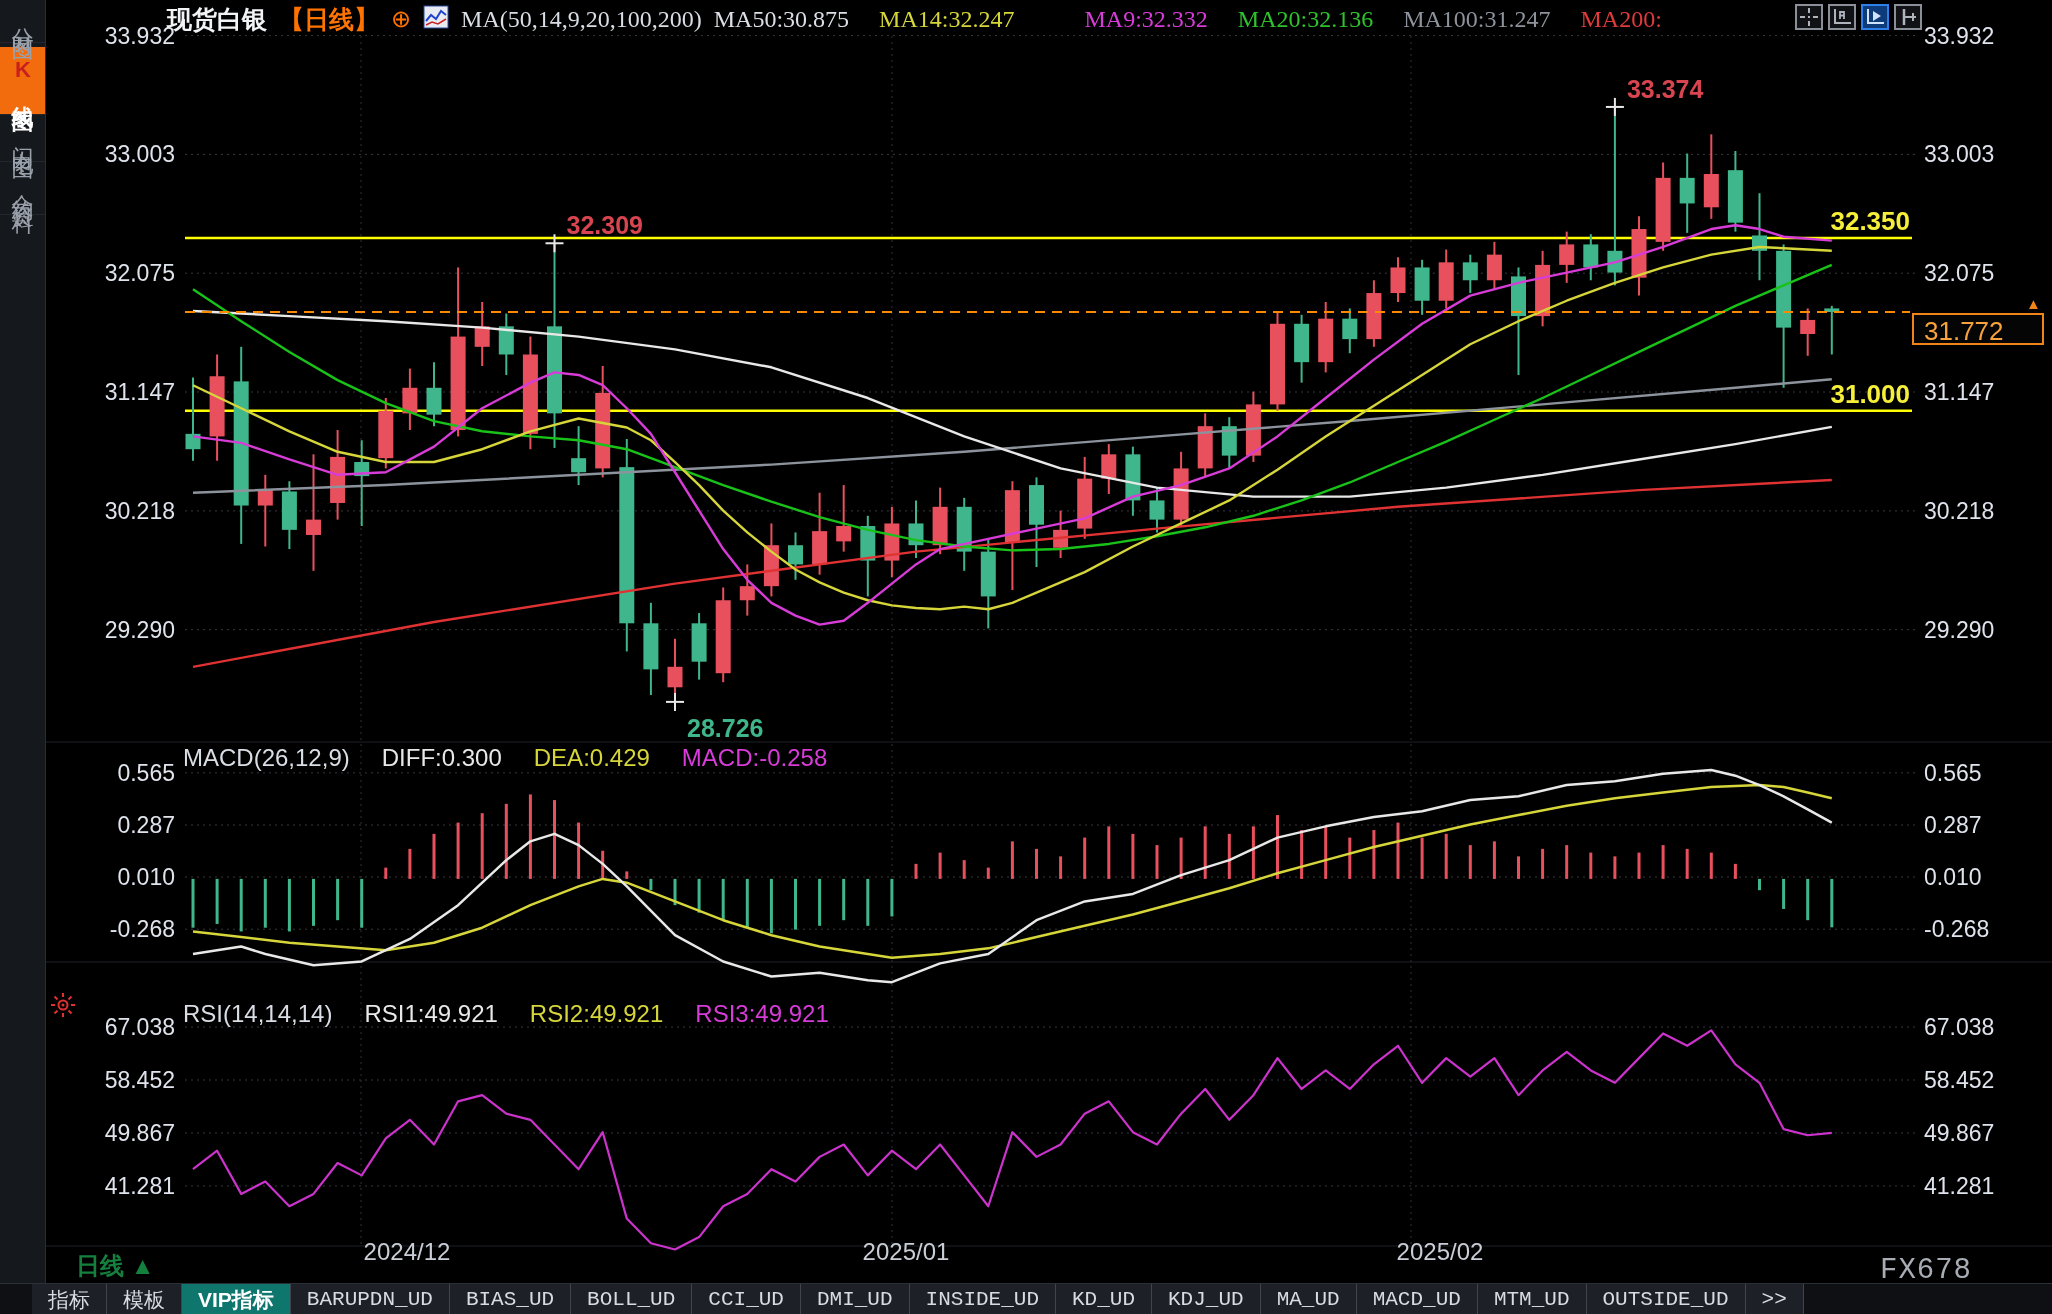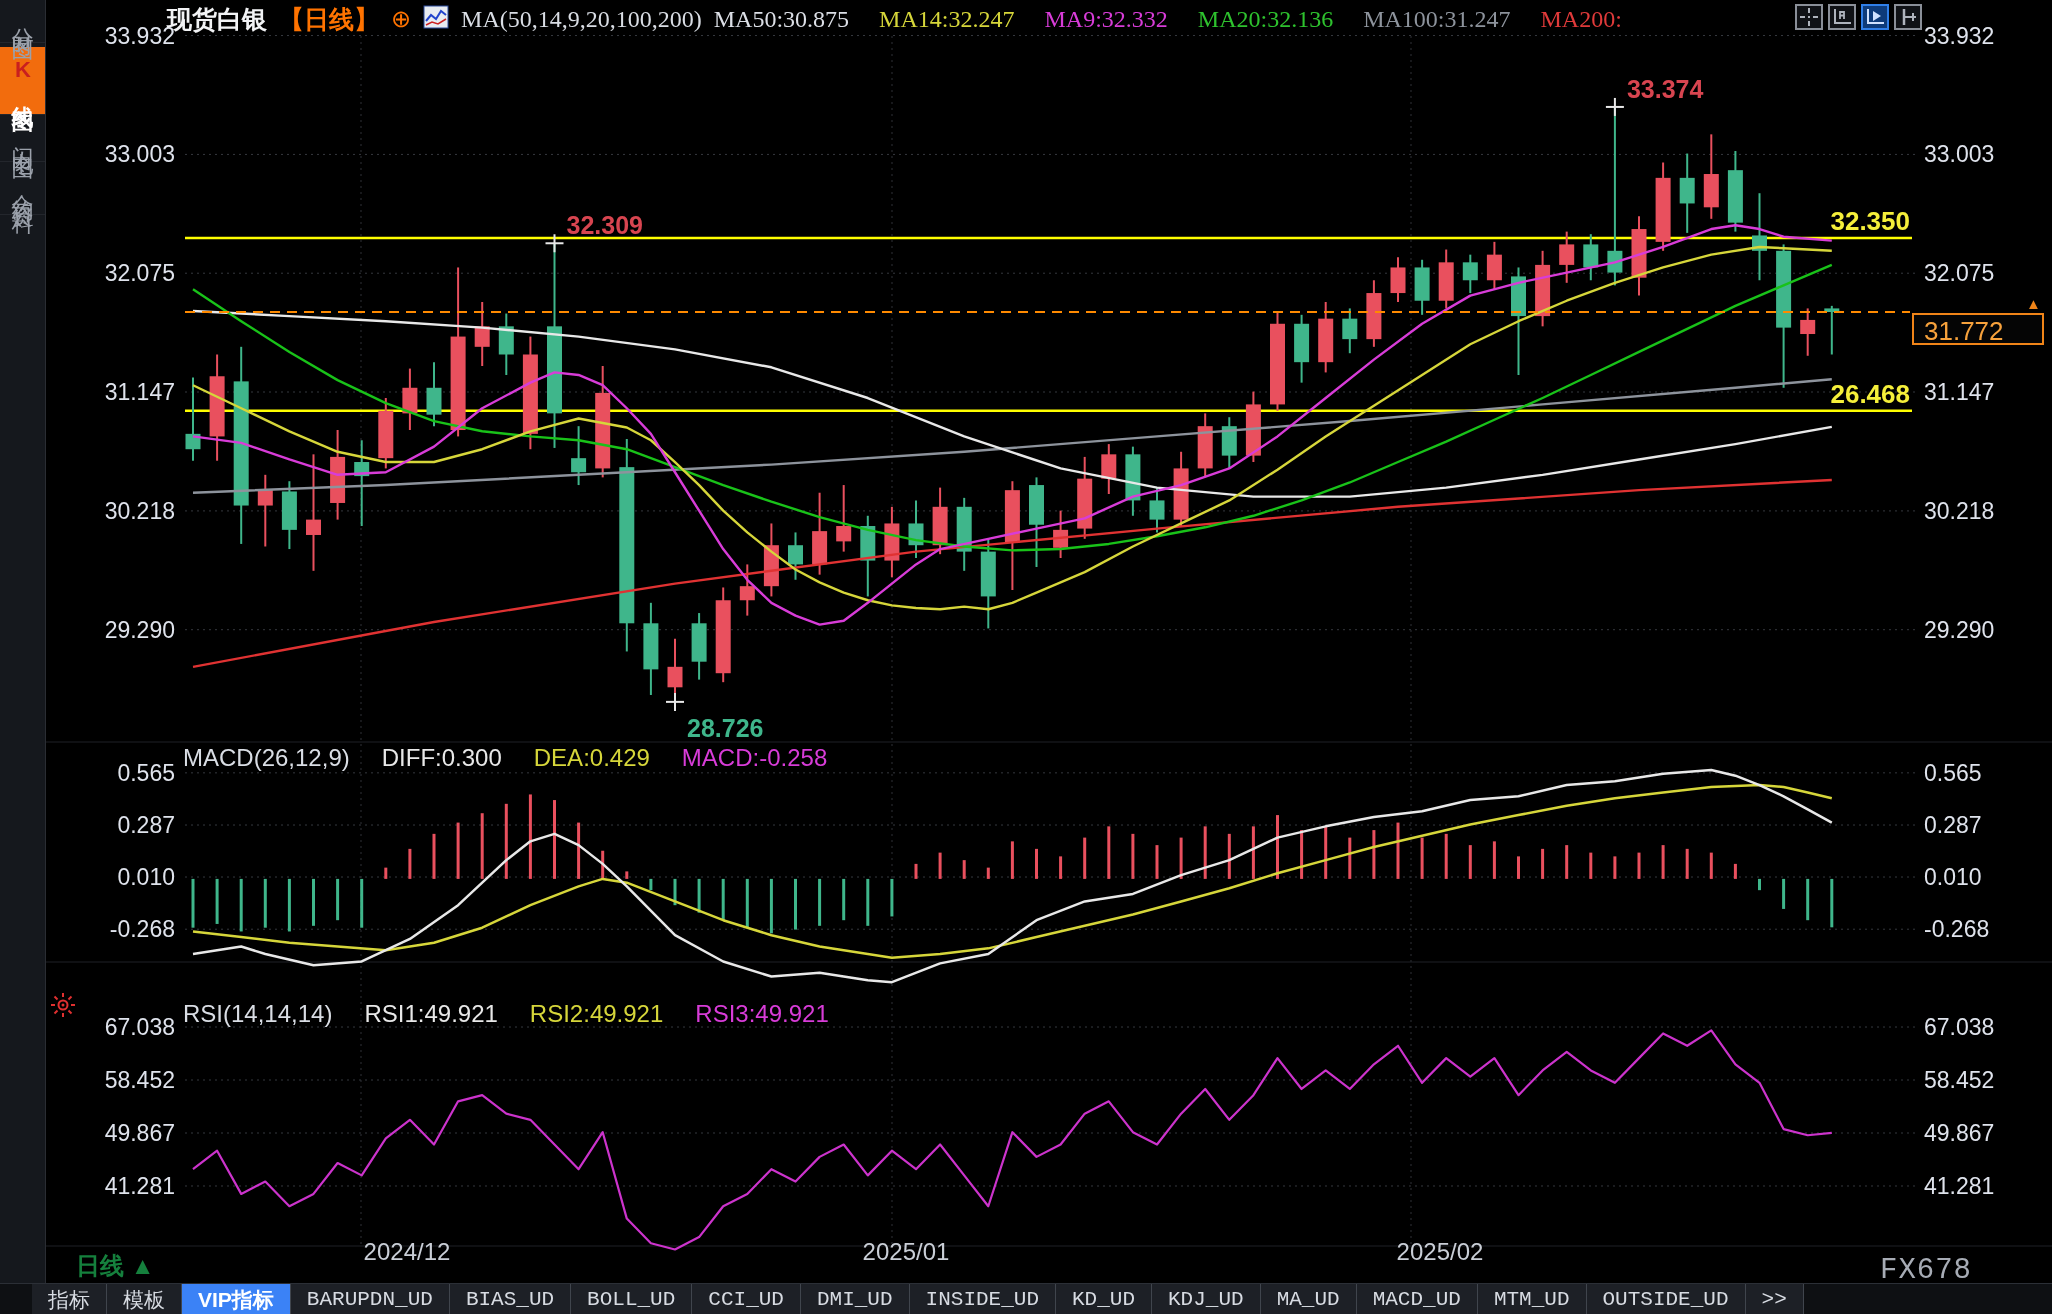--- a/index.html
+++ b/index.html
@@ -34,21 +34,21 @@
   #pricebox{position:absolute;left:1912px;width:132px;height:32px;border:2px solid #f08418;background:#050505;color:#f7a23c;font-size:26px;line-height:32px;padding-left:10px;box-sizing:border-box;z-index:19;}
   #pricearrow{position:absolute;left:2026px;color:#f08418;font-size:15px;z-index:19;}
   
   .dlab{position:absolute;top:1238px;font-size:24px;color:#c9ced6;z-index:16;transform:translateX(-50%);}
   #period-btn{position:absolute;left:76px;top:1250px;font-size:24px;font-weight:bold;color:#15803d;z-index:16;cursor:pointer;}
   #watermark{position:absolute;left:1880px;top:1254px;width:160px;font-size:29px;color:#a7acb5;z-index:16;font-family:"Liberation Mono",monospace;letter-spacing:1px;}
   #tabbar{position:absolute;left:0;top:1283px;width:2052px;height:31px;background:#0e1013;border-top:1px solid #2b2f36;display:flex;align-items:stretch;z-index:31;}
   #tabbar .spacer{width:32px;}
   .btab{padding:0 16px;display:flex;align-items:center;font-size:21px;color:#d7dbe2;background:#1d2026;border-right:1px solid #40454d;cursor:pointer;white-space:nowrap;}
   .btab.mono{font-family:"Liberation Mono",monospace;}
-  .btab.active{background:#3b82f6;color:#fff;font-weight:bold;}
+  .btab.active{background:#0f766e;color:#fff;font-weight:bold;}
   #rsi-sun{position:absolute;left:50px;top:992px;z-index:20;}
   svg#chart{position:absolute;left:0;top:0;z-index:5;}
 </style>
 </head>
 <body>
 
 <div id="stage">
 
   <svg id="chart" width="2052" height="1314">
       <g>
@@ -331,21 +331,21 @@
       <svg width="26" height="24" viewBox="0 0 26 24">
           <rect x="1" y="1" width="24" height="22" fill="#e8ecf2" stroke="#2a4a9a"></rect>
           <polyline points="3,16 8,10 13,14 18,6 23,10" fill="none" stroke="#2244cc" stroke-width="2"></polyline>
           <polyline points="3,20 9,17 15,19 23,14" fill="none" stroke="#cc2222" stroke-width="1.5"></polyline>
         </svg>
     </span>
     <span class="matitle">MA(50,14,9,20,100,200)</span>
     <span id="ma-values" style="display:flex;gap:30px;">
         <span class="maval" style="color: rgb(220, 223, 230);">MA50:30.875</span>
         <span class="maval" style="color: rgb(214, 214, 58);">MA14:32.247</span>
-        <span class="maval" style="color: rgb(216, 60, 216);">MA9:32.332</span>
+        <span class="maval" style="color: rgb(216, 60, 216); margin-left: 40px;">MA9:32.332</span>
         <span class="maval" style="color: rgb(46, 194, 46);">MA20:32.136</span>
         <span class="maval" style="color: rgb(141, 147, 156);">MA100:31.247</span>
         <span class="maval" style="color: rgb(224, 58, 58);">MA200:</span>
       </span>
   </div>
 
   <div id="toolbar">
       <div class="tbico">
         <svg width="22" height="20" viewBox="0 0 22 20">
           <g stroke="#aeb3bc" stroke-width="2">
@@ -435,21 +435,21 @@
       <div class="axlab l" style="top:1067.01338px">58.452</div>
       <div class="axlab r" style="top:1067.01338px">58.452</div>
       <div class="axlab l" style="top:1120px">49.867</div>
       <div class="axlab r" style="top:1120px">49.867</div>
       <div class="axlab l" style="top:1172.992792px">41.281</div>
       <div class="axlab r" style="top:1172.992792px">41.281</div>
       <div class="ann" style="left:566.5px;top:211.26400000000012px;color:#d84550;">32.309</div>
       <div class="ann" style="left:1626.9px;top:74.9439999999995px;color:#d84550;">33.374</div>
       <div class="ann" style="left:687px;top:713.8879999999999px;color:#3fb68b;">28.726</div>
       <div class="lvl" style="left:1786px;top:206.01599999999962px;">32.350</div>
-      <div class="lvl" style="left:1786px;top:378.8159999999998px;">26.468</div>
+      <div class="lvl" style="left:1786px;top:378.8159999999998px;">31.000</div>
       <div class="dlab" style="left:407px;">2024/12</div>
       <div class="dlab" style="left:906px;">2025/01</div>
       <div class="dlab" style="left:1440px;">2025/02</div>
     </div>
 
   <div id="pricebox" style="top: 313px;">31.772</div>
   <div id="pricearrow" style="top: 295px;">▲</div>
 
   <div id="period-btn">日线 ▲</div>
   <div id="watermark">FX678</div>

